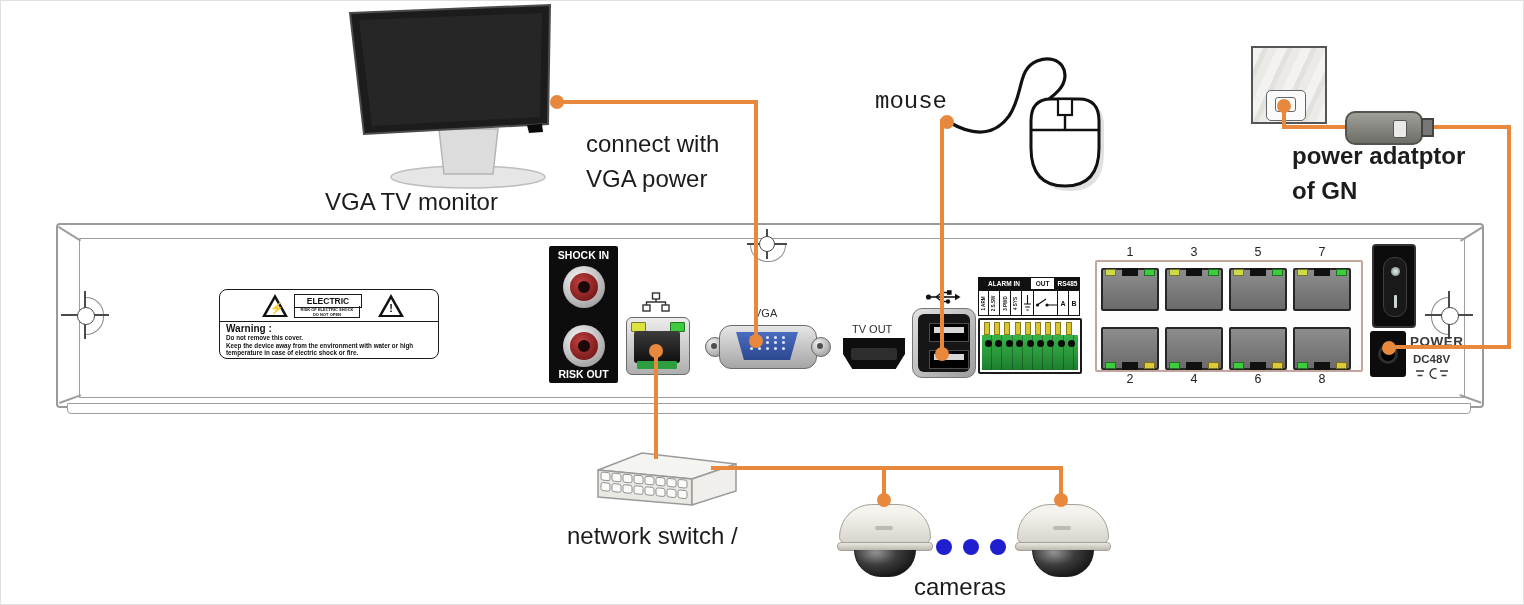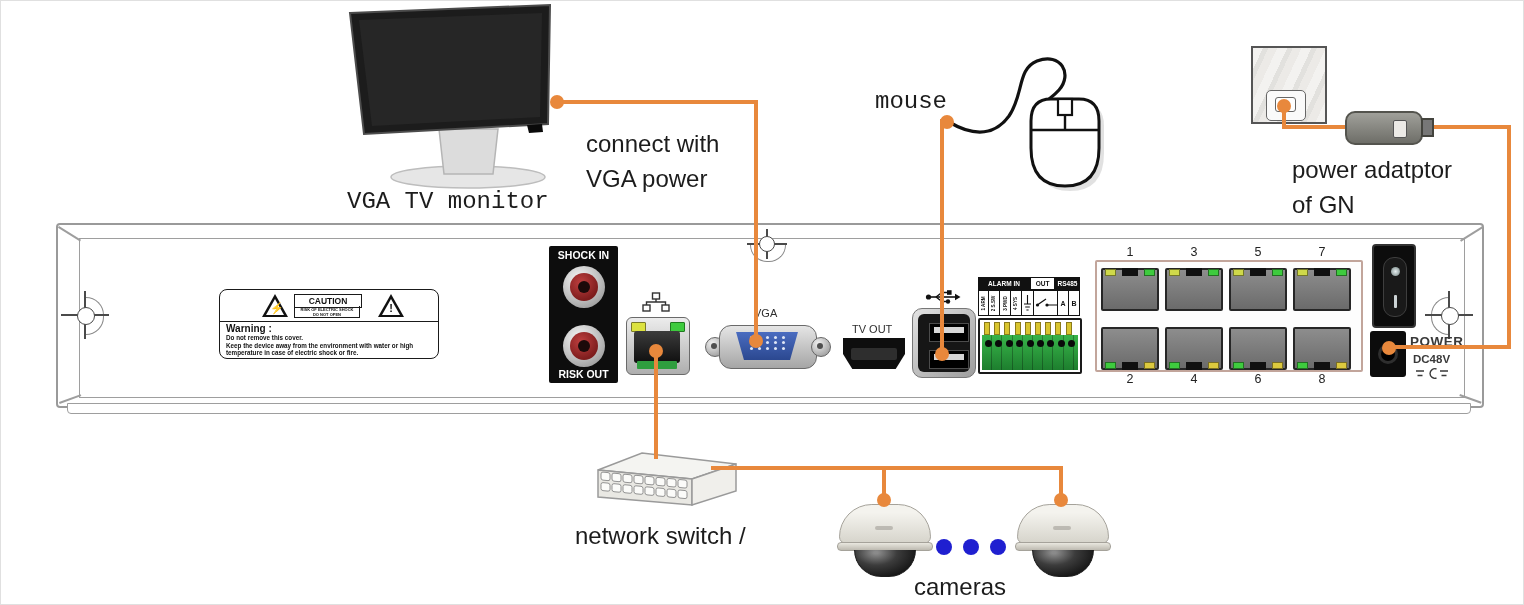--- a/index.html
+++ b/index.html
@@ -133,21 +133,21 @@
   <div class="screw-h" style="left:1424px;top:313px;width:48px;"></div>
   <div class="screw-v" style="left:1447px;top:290px;height:48px;"></div>
   <div class="screw-c" style="left:1440px;top:306px;"></div>
 
   <div class="warnlabel">
     <div class="warn-top">
       <div class="tri" style="left:42px;top:4px;">
         <div class="tri-in"></div>
         <div class="tri-glyph">⚡</div>
       </div>
-      <div class="caut-box">CAUTION</div>
+      <div class="caut-box">ELECTRIC</div>
       <div class="caut-sub">
         <div>RISK OF ELECTRIC SHOCK</div>
         <div>DO NOT OPEN</div>
       </div>
       <div class="tri" style="left:158px;top:4px;">
         <div class="tri-in"></div>
         <div class="tri-glyph">!</div>
       </div>
     </div>
     <div class="warn-body">
@@ -463,28 +463,28 @@
   <div class="odot" style="left:1053px;top:492px;"></div>
 
   <div class="oline" style="left:1281px;top:103px;width:4px;height:24px;"></div>
   <div class="odot" style="left:1276px;top:98px;"></div>
   <div class="oline" style="left:1281px;top:124px;width:70px;height:4px;"></div>
   <div class="oline" style="left:1420px;top:124px;width:90px;height:4px;"></div>
   <div class="oline" style="left:1506px;top:124px;width:4px;height:224px;"></div>
   <div class="oline" style="left:1390px;top:344px;width:120px;height:4px;"></div>
   <div class="odot" style="left:1381px;top:340px;"></div>
 
-  <div class="biglabel" style="left:346px;top:183px;font-family:Liberation Mono, monospace;">VGA TV monitor</div>
+  <div class="biglabel" style="left:324px;top:183px;">VGA TV monitor</div>
   <div class="biglabel" style="left:585px;top:125px;">
     <div>connect with</div>
     <div>VGA power</div>
   </div>
   <div class="biglabel" style="left:874px;top:83px;font-family:Liberation Mono, monospace;">mouse</div>
-  <div class="biglabel" style="left:1291px;top:151px;">
+  <div class="biglabel" style="left:1291px;top:137px;font-weight:bold;">
     <div>power adatptor</div>
     <div>of GN</div>
   </div>
-  <div class="biglabel" style="left:566px;top:517px;margin-left:8px;">
+  <div class="biglabel" style="left:566px;top:517px;">
     <div>network switch /</div>
   </div>
   <div class="biglabel" style="left:913px;top:568px;">cameras</div>
 
 </div>
 
 </body></html>

